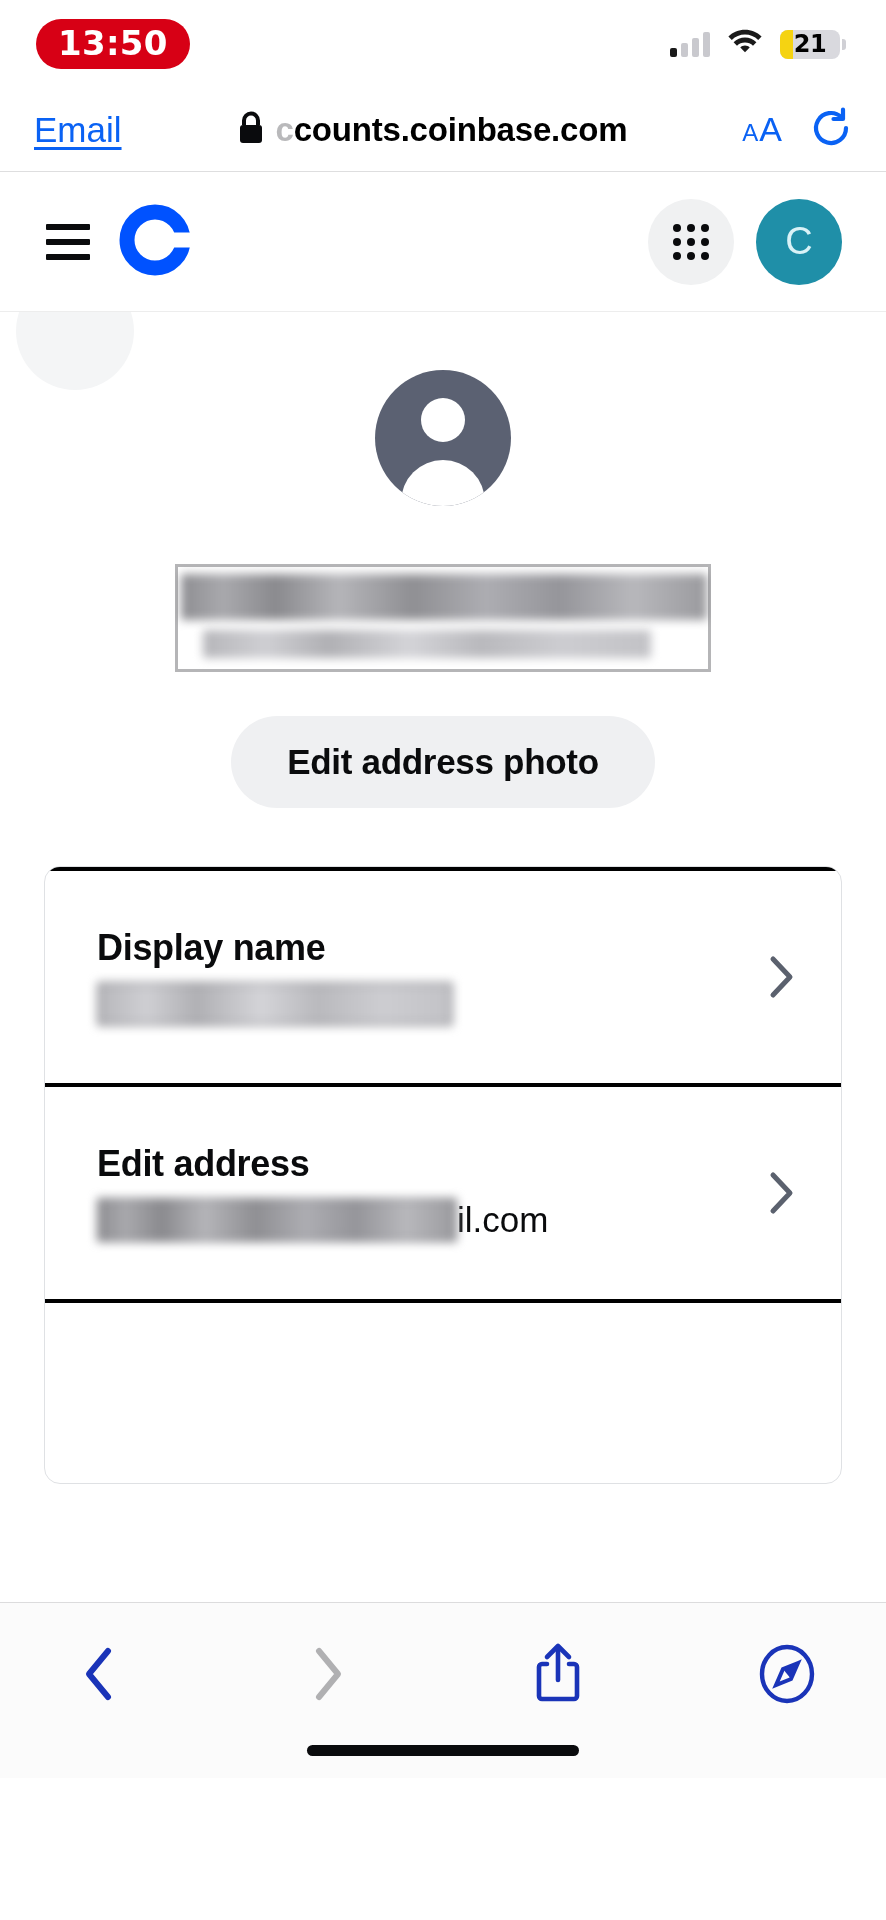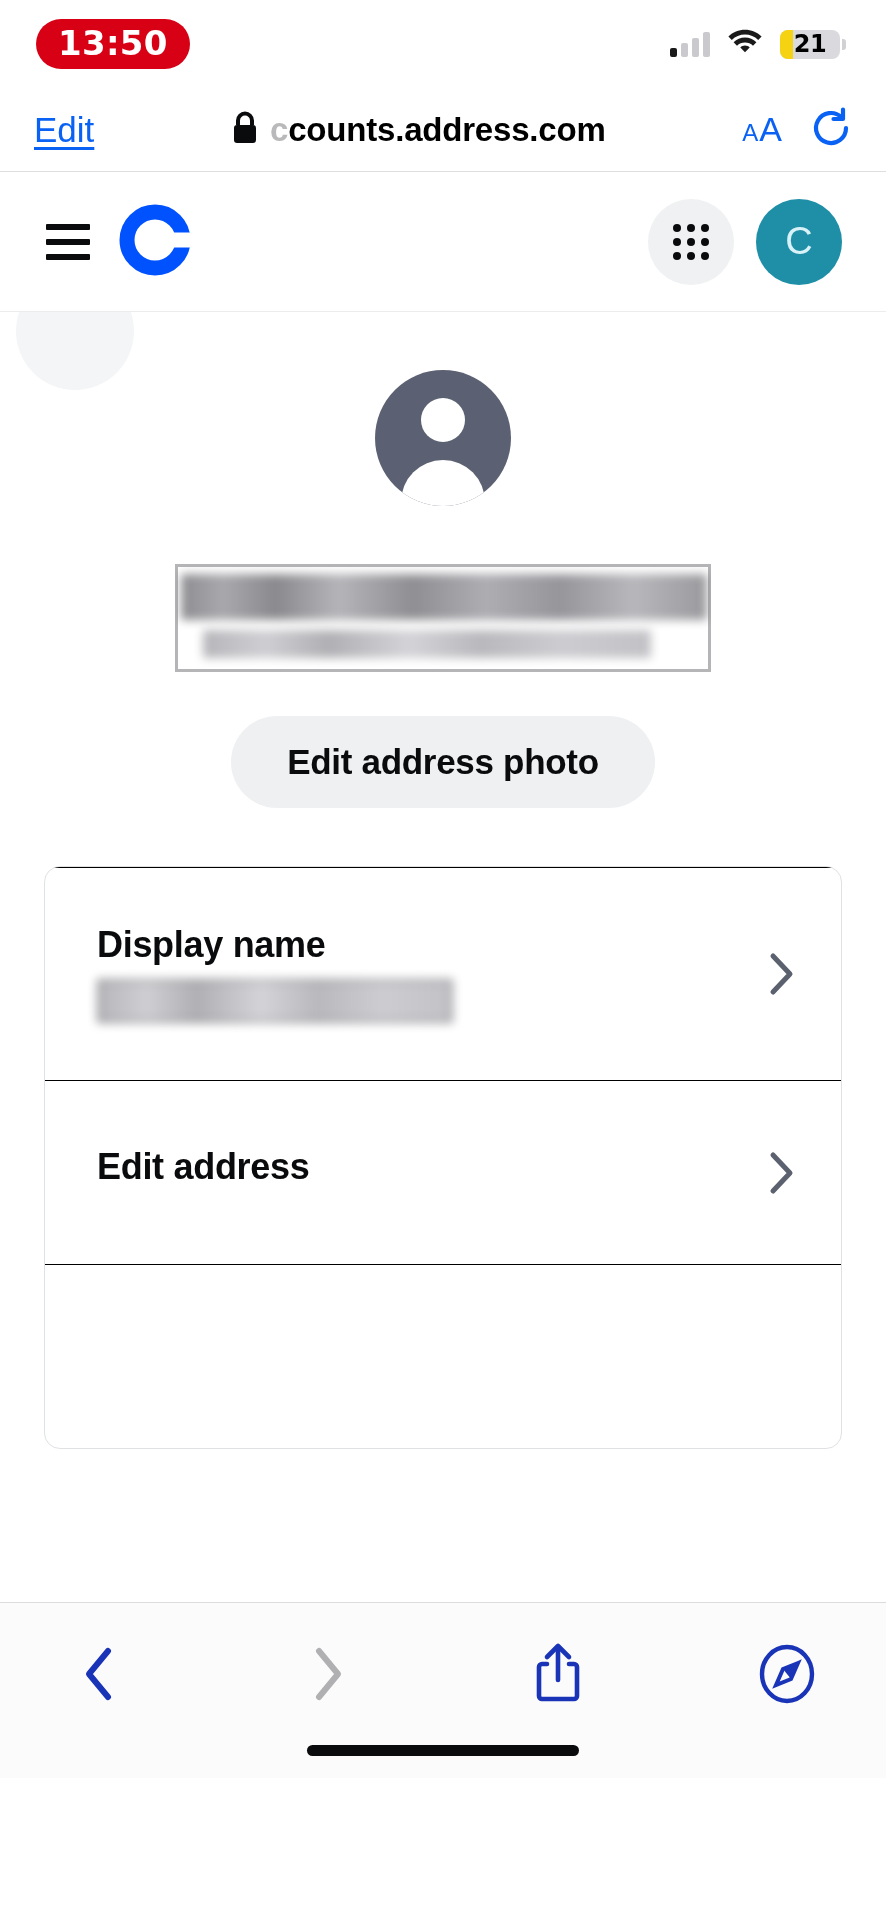--- a/index.html
+++ b/index.html
@@ -302,21 +302,21 @@
     overflow: hidden;
   }
   .card-title {
     font-size: 42px;
     font-weight: bold;
     color: #0a0b0d;
     padding: 72px 52px 68px 52px;
     letter-spacing: -0.6px;
   }
   .row {
-    border-top: 1px solid #000000;
+    border-top: 4px solid #000000;
     display: flex;
     align-items: center;
     padding: 56px 46px 56px 52px;
     gap: 16px;
     min-height: 184px;
   }
   .row-main { flex: 1; min-width: 0; }
   .row-label {
     font-size: 36px;
     font-weight: bold;
@@ -394,29 +394,29 @@
         <div class="battery">
           <div class="fill"></div>
           <span class="lvl">21</span>
         </div>
         <div class="batt-cap"></div>
       </div>
     </div>
   </div>
 
   <div class="urlbar">
-    <a class="close-link" href="#">Edit</a>
+    <a class="close-link" href="#">Email</a>
     <div class="url-center">
       <span class="lock-icon">
         <svg width="28" height="34" viewBox="0 0 28 34">
           <path d="M7 14V9.5a7 7 0 0 1 14 0V14" fill="none" stroke="#0a0b0d" stroke-width="4"></path>
           <rect x="3" y="14" width="22" height="18" rx="3" fill="#0a0b0d"></rect>
         </svg>
       </span>
-      <span class="url-text"><span class="dim">c</span><span>counts.address.com</span></span>
+      <span class="url-text"><span class="dim">c</span><span>counts.coinbase.com</span></span>
     </div>
     <span class="aa-btn">
       <span class="s">A</span>
         <span class="l">A</span>
     </span>
     <span class="reload-btn">
       <svg width="42" height="42" viewBox="0 0 42 42">
         <path d="M36 21a15 15 0 1 1-4.6-10.8" fill="none" stroke="#0a62f4" stroke-width="4.2" stroke-linecap="round"></path>
         <path d="M33 2.5v9.5h-9.5" fill="none" stroke="#0a62f4" stroke-width="4.2" stroke-linecap="round" stroke-linejoin="round"></path>
       </svg>
@@ -488,20 +488,24 @@
           <span class="chev">
             <svg width="26" height="44" viewBox="0 0 26 44">
               <path d="M4 4l17 18L4 40" fill="none" stroke="#5b616e" stroke-width="5" stroke-linecap="round" stroke-linejoin="round"></path>
             </svg>
           </span>
         </div>
 
         <div class="row">
           <div class="row-main">
             <div class="row-label">Edit address</div>
+            <div class="row-value">
+              <span class="redact rb rb-email"></span>
+              <span>il.com</span>
+            </div>
           </div>
           <span class="chev">
             <svg width="26" height="44" viewBox="0 0 26 44">
               <path d="M4 4l17 18L4 40" fill="none" stroke="#5b616e" stroke-width="5" stroke-linecap="round" stroke-linejoin="round"></path>
             </svg>
           </span>
         </div>
 
         <div class="row">
           <div class="row-main">

